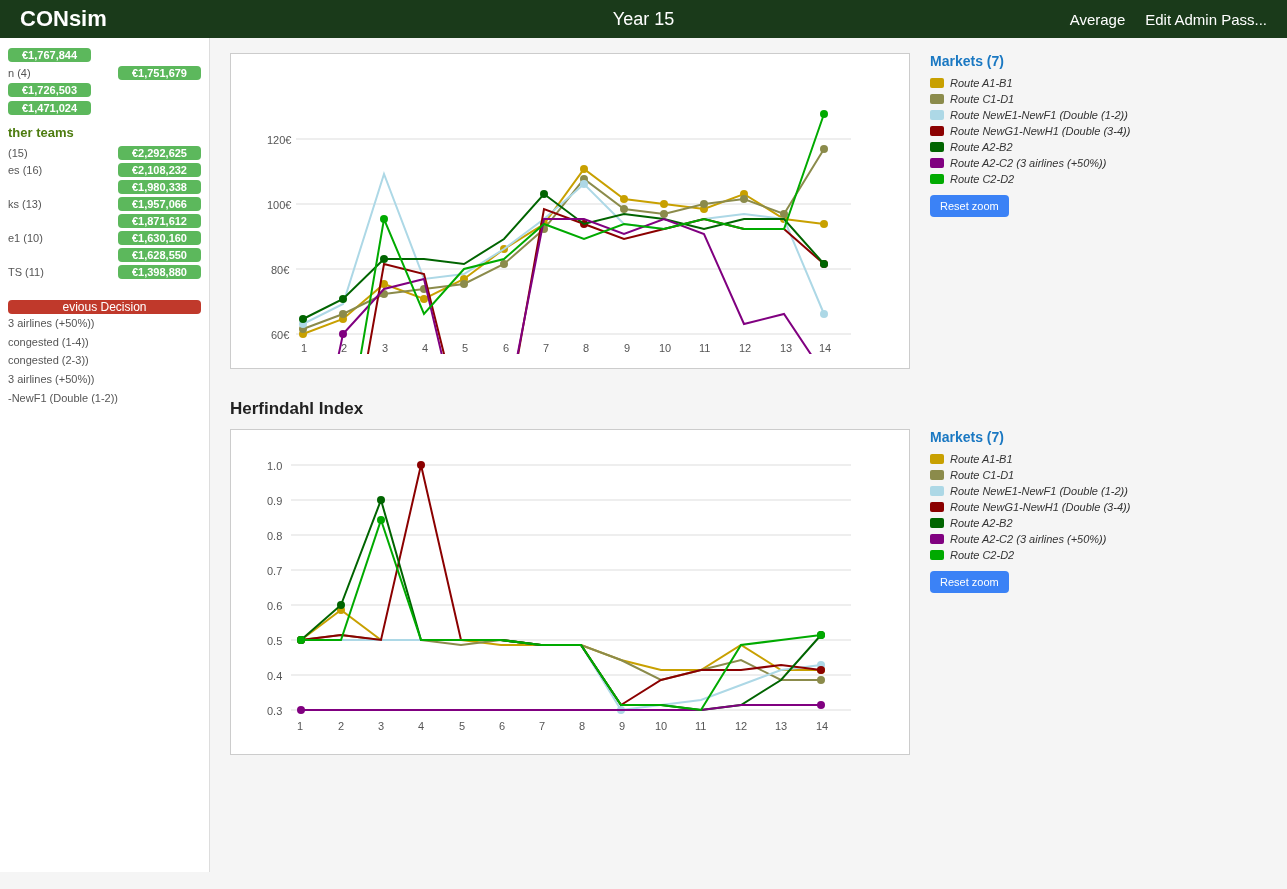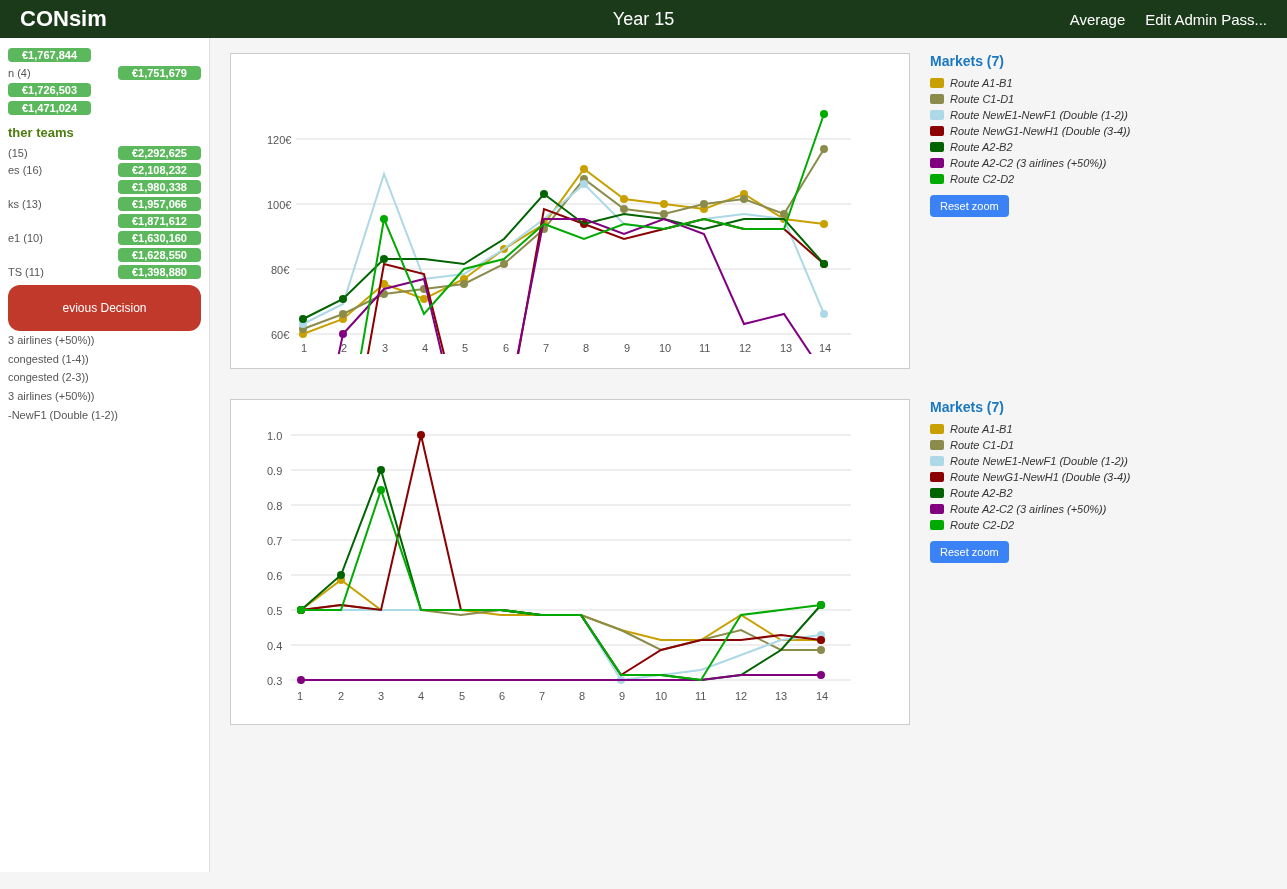--- a/index.html
+++ b/index.html
@@ -51,26 +51,26 @@
       color: white;
       border-radius: 4px;
       padding: 1px 14px;
       font-size: 11px;
       font-weight: bold;
     }
     .sidebar-prev-btn {
       background: #c0392b;
       color: white;
       border: none;
-      border-radius: 12px;
-      padding: 16px 10px;
+      border-radius: 4px;
+      padding: 0 10px;
       font-size: 12px;
       cursor: pointer;
       width: 100%;
-      margin-top: 3px;
+      margin-top: 18px;
       text-align: center;
     }
     .sidebar-footer {
       margin-top: 0;
       font-size: 11px;
       color: #555;
       line-height: 1.7;
     }
 
     
@@ -346,20 +346,21 @@
           <div class="legend-item">
             <div class="legend-color" style="background:#00aa00;"></div>
             <span>Route C2-D2</span>
           </div>
           <button class="reset-zoom-btn">Reset zoom</button>
         </div>
       </div>
     </div>
 
     <div>
+      <div class="section-title">Herfindahl Index</div>
       <div class="chart-container">
         <div class="chart-box">
           <svg width="620" height="300">
 
             <text x="26" y="275" font-size="11" fill="#555">0.3</text>
             <text x="26" y="240" font-size="11" fill="#555">0.4</text>
             <text x="26" y="205" font-size="11" fill="#555">0.5</text>
             <text x="26" y="170" font-size="11" fill="#555">0.6</text>
             <text x="26" y="135" font-size="11" fill="#555">0.7</text>
             <text x="26" y="100" font-size="11" fill="#555">0.8</text>

